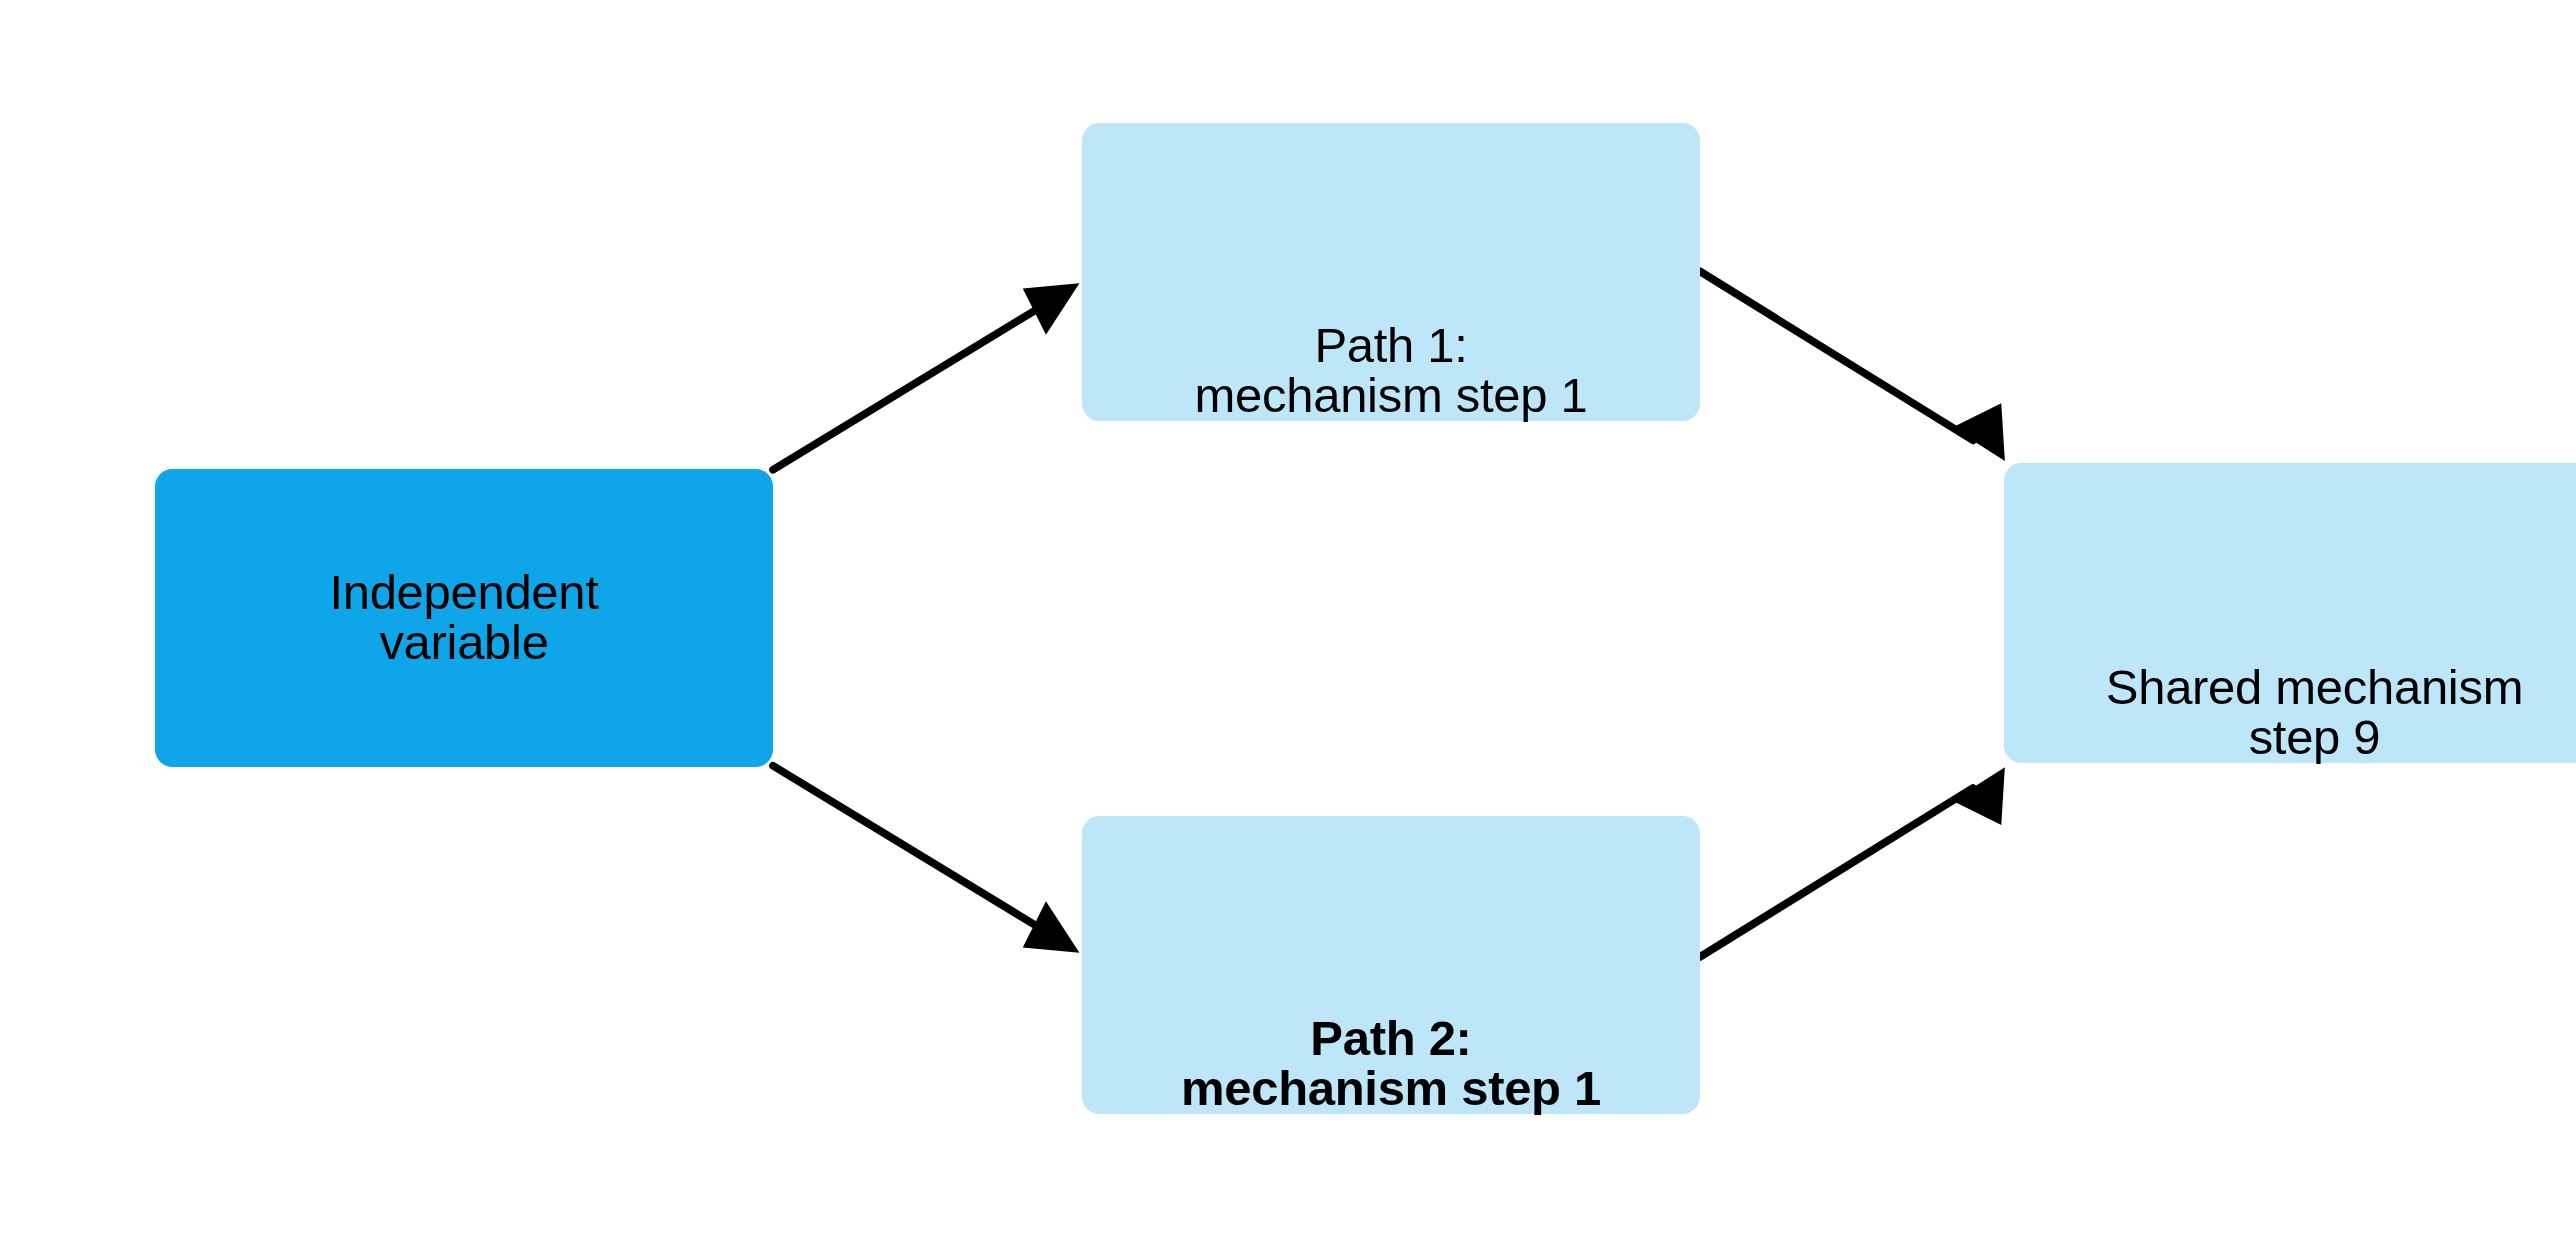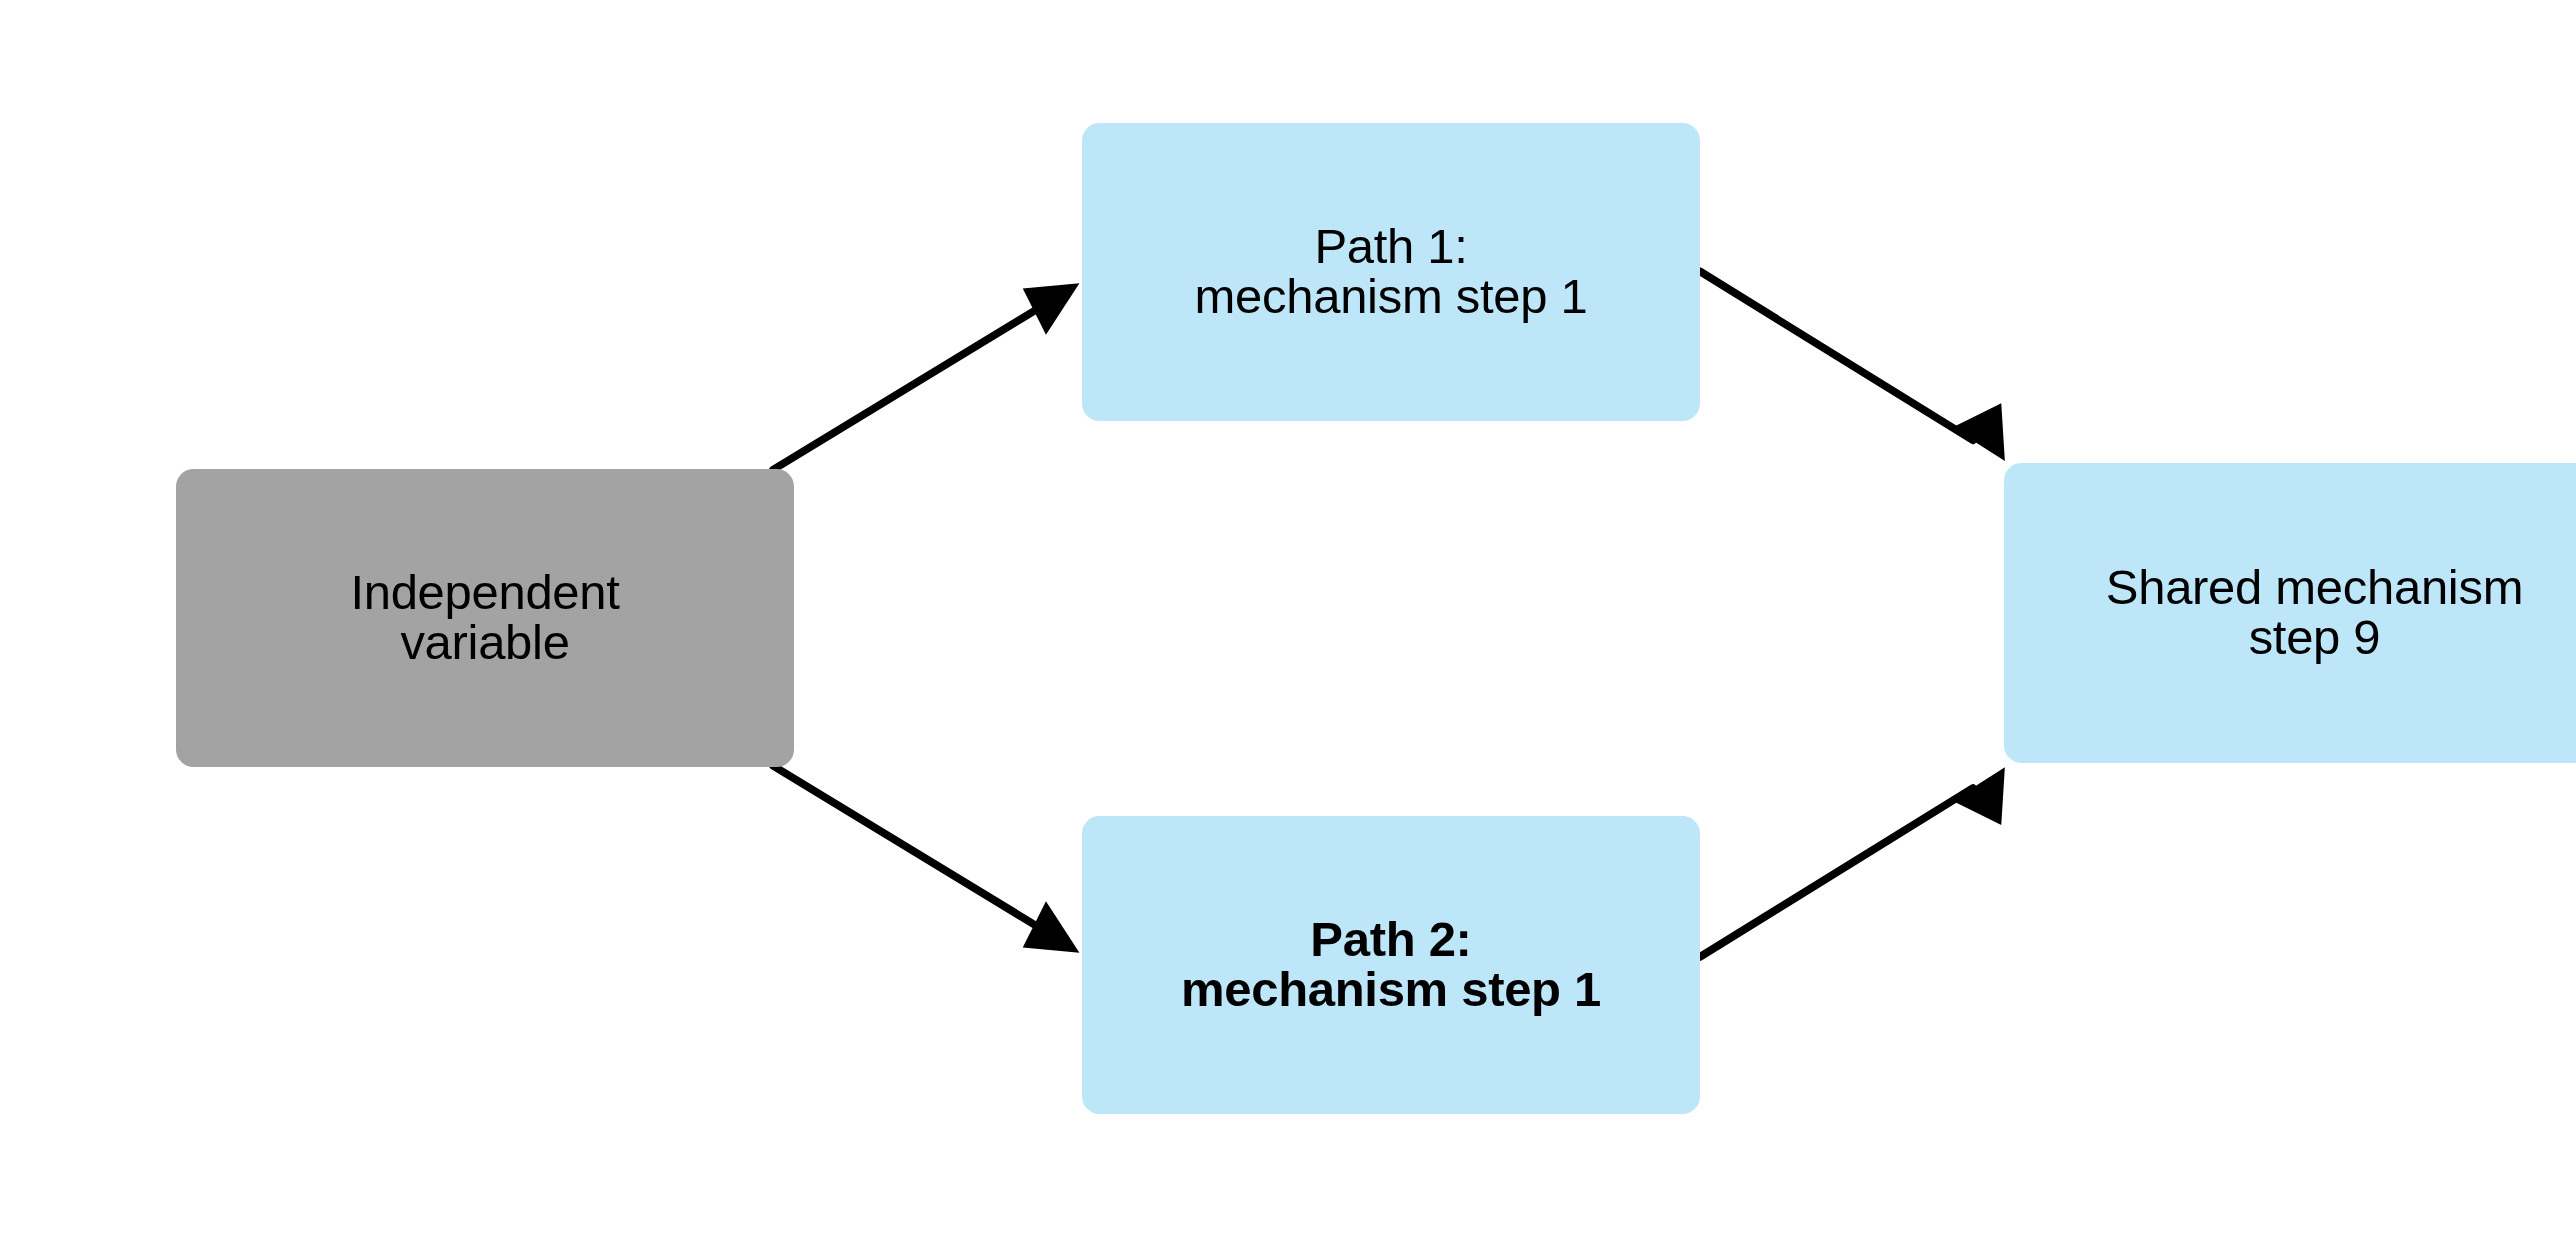--- a/index.html
+++ b/index.html
@@ -24,22 +24,22 @@
     border-radius: 17.5px;
     box-sizing: border-box;
     color: #000000;
     line-height: 1.02;
     font-size: 49px;
     font-weight: 400;
     letter-spacing: -0.3px;
     white-space: pre-line;
     padding: 0 12.4px;
   }
-  .node-primary   { background: #a3a3a3; margin-left: 21px; }
-  .node-secondary { background: #BDE6F8; }
+  .node-primary   { background: #0ea5e9; }
+  .node-secondary { background: #BDE6F8; align-items: flex-end; }
 
   
   #node-independent {
     left: 155px;  top: 469px;  width: 618px; height: 298px;
   }
   #node-path1 {
     left: 1082px; top: 123px;  width: 618px; height: 298px;
   }
   #node-path2 {
     left: 1082px; top: 816px; width: 618px; height: 298px; font-weight: bold;

